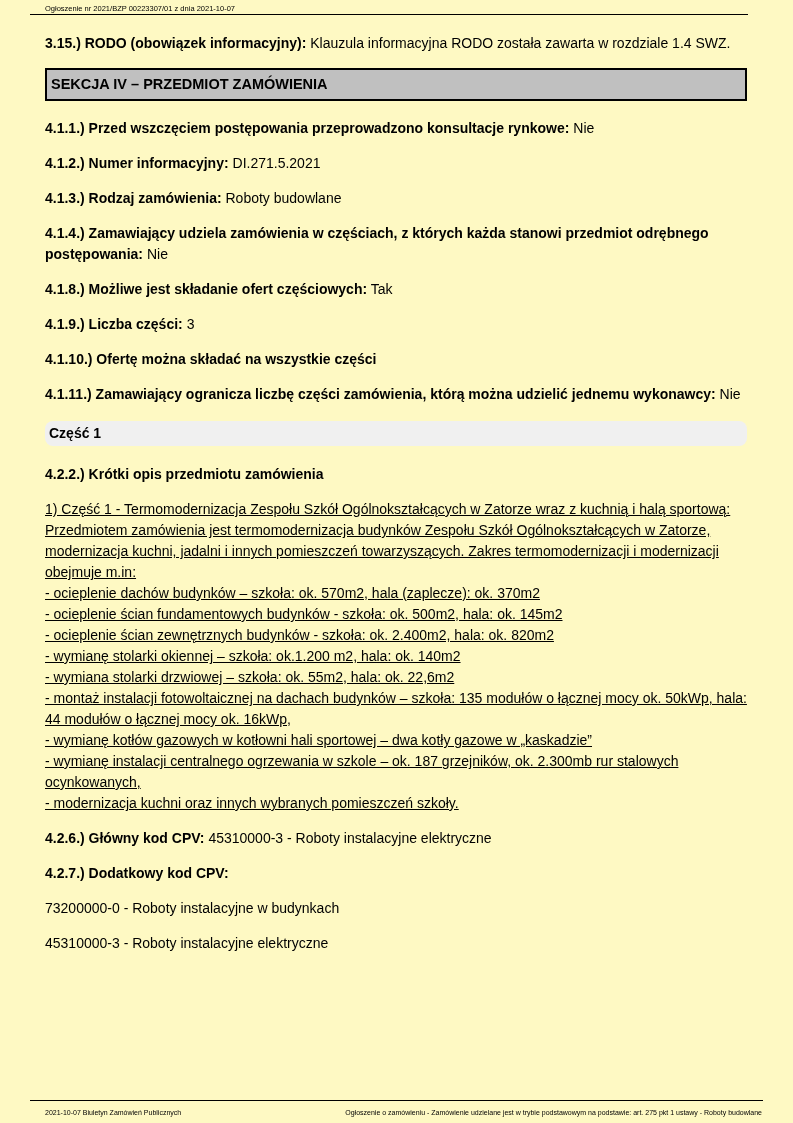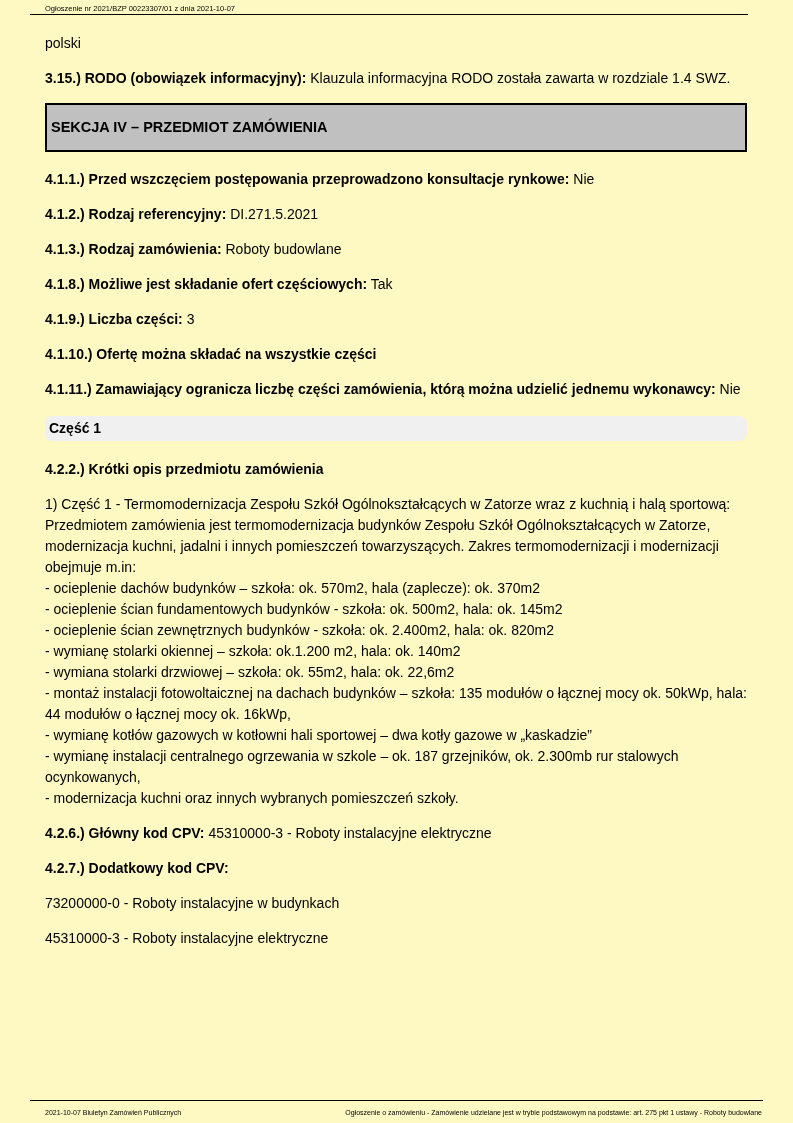--- a/index.html
+++ b/index.html
@@ -26,27 +26,27 @@
     border-top: 1.6px solid #000; height: 0;
   }
   
   .content {
     position: absolute; top: 33px; left: 45px; width: 702px;
     font-size: 14px; line-height: 21px;
   }
   .para { margin: 0 0 14px 0; }
   .para.bold { font-weight: bold; }
   .para strong { font-weight: bold; }
-  .preline { white-space: pre-line; }
+  .preline { white-space: pre-line; text-decoration: underline; }
   .section-bar {
     background: #c0c0c0;
     border: 2px solid #000;
     font-weight: bold;
     font-size: 14.5px;
-    padding: 12px 4px;
+    padding: 4px 4px;
     margin: 12px 0 17px 0;
   }
   .part-bar {
     background: #f0f0f0;
     font-weight: bold;
     padding: 2px 4px;
     margin: 16px 0 18px 0;
     border-radius: 8px;
   }
   
@@ -66,44 +66,47 @@
 </head>
 <body>
 
 <div class="page">
 
   <span class="header-note">Ogłoszenie nr 2021/BZP 00223307/01 z dnia 2021-10-07</span>
   <div class="header-rule"></div>
 
   <div class="content">
 
-    <p class="para">polski</p>
 
     <p class="para">
       <strong>3.15.) RODO (obowiązek informacyjny):</strong>
       <span>Klauzula informacyjna RODO została zawarta w rozdziale 1.4 SWZ.</span>
     </p>
 
     <div class="section-bar">SEKCJA IV – PRZEDMIOT ZAMÓWIENIA</div>
 
     <p class="para">
       <strong>4.1.1.) Przed wszczęciem postępowania przeprowadzono konsultacje rynkowe:</strong>
       <span>Nie</span>
     </p>
 
     <p class="para">
-      <strong>4.1.2.) Rodzaj referencyjny:</strong>
+      <strong>4.1.2.) Numer informacyjny:</strong>
       <span>DI.271.5.2021</span>
     </p>
 
     <p class="para">
       <strong>4.1.3.) Rodzaj zamówienia:</strong>
       <span>Roboty budowlane</span>
     </p>
 
+    <p class="para">
+      <strong>4.1.4.) Zamawiający udziela zamówienia w częściach, z których każda stanowi przedmiot odrębnego postępowania:</strong>
+      <span>Nie</span>
+    </p>
 
     <p class="para">
       <strong>4.1.8.) Możliwe jest składanie ofert częściowych:</strong>
       <span>Tak</span>
     </p>
 
     <p class="para">
       <strong>4.1.9.) Liczba części:</strong>
       <span>3</span>
     </p>

